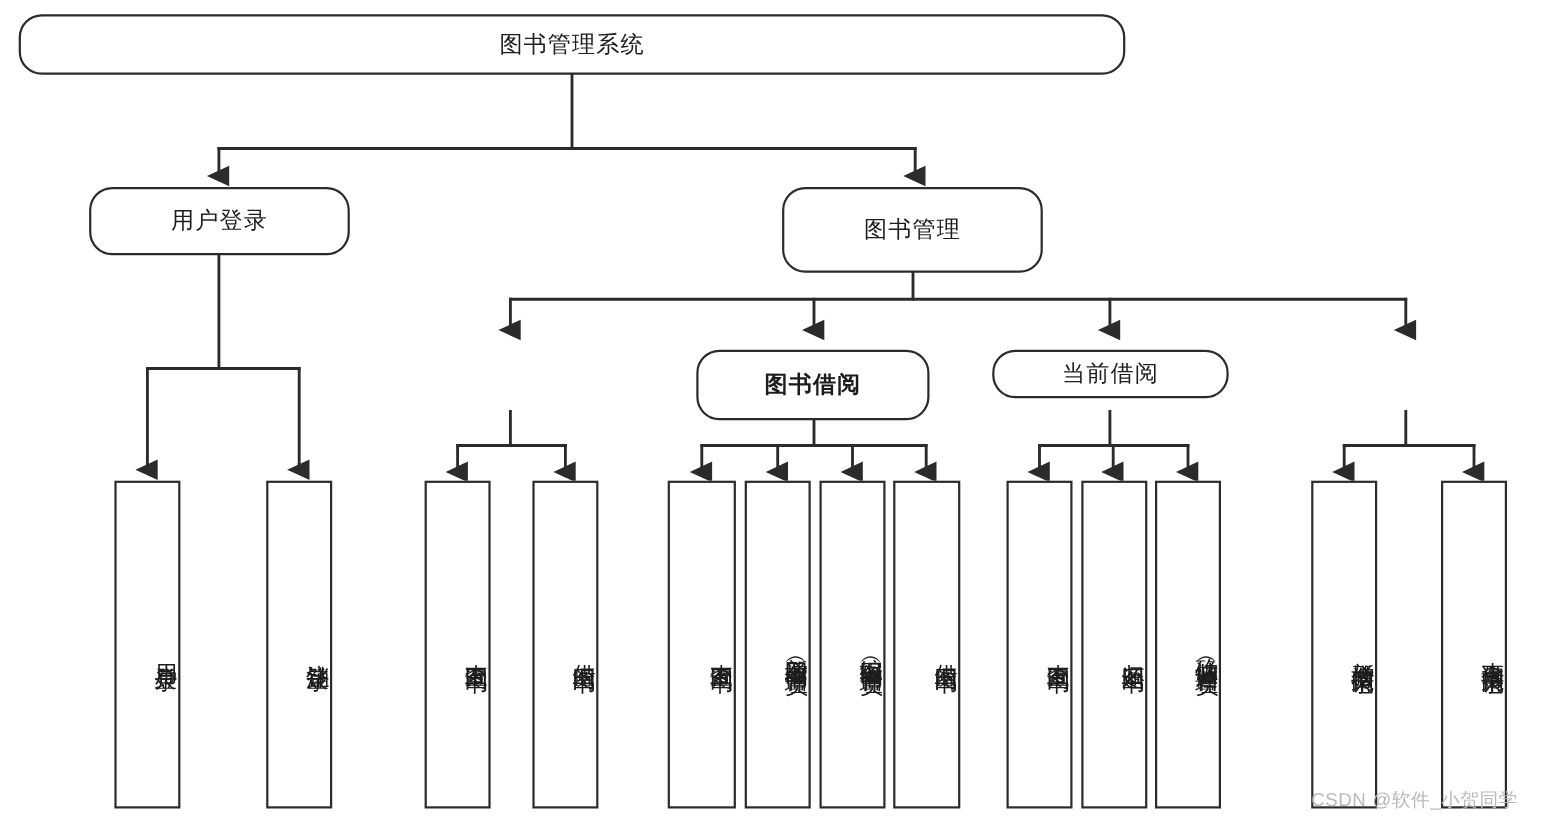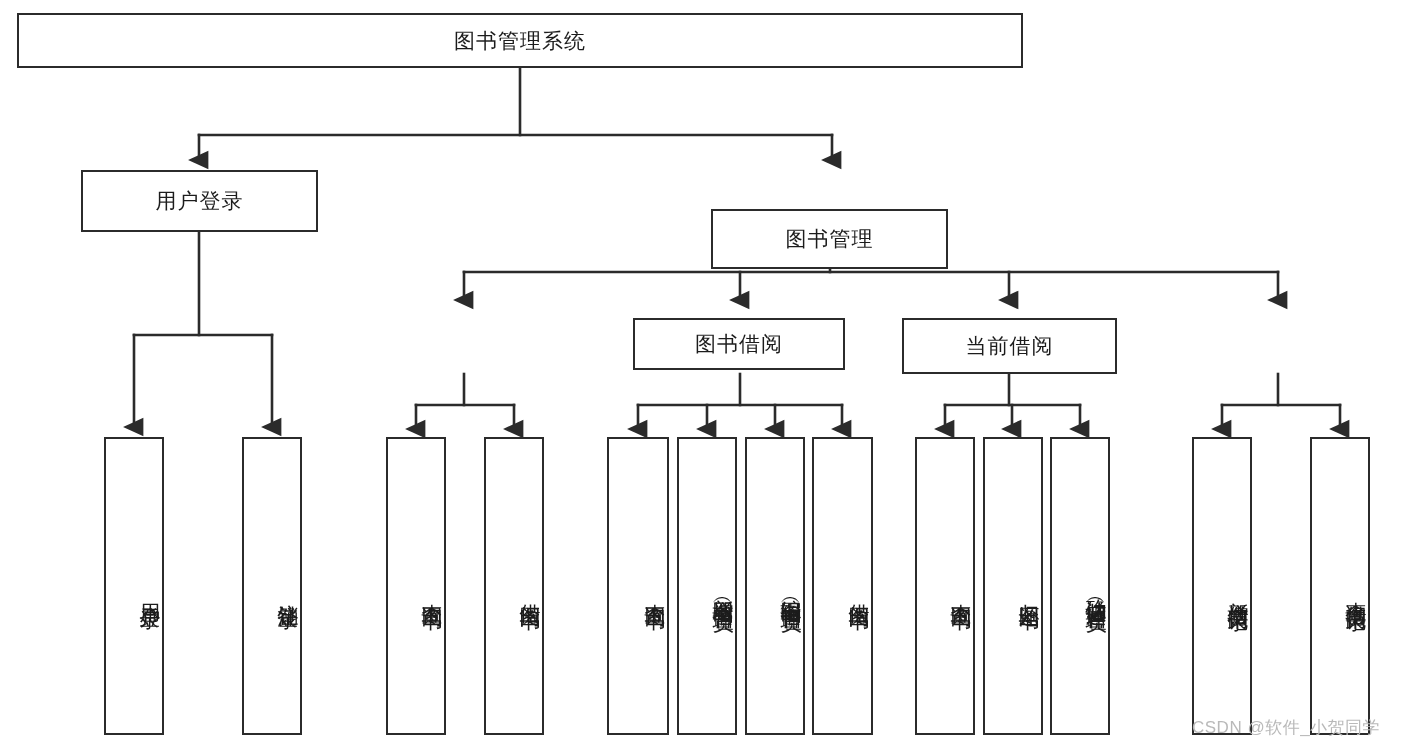--- a/index.html
+++ b/index.html
@@ -33,20 +33,21 @@
     display: flex;
     align-items: center;
     justify-content: center;
     color: #1c1c1c;
     line-height: 1.12;
     text-align: center;
   }
   .node.h {
     font-size: 21px;
     letter-spacing: 1px;
+    border-radius: 21px;
   }
   .node.v {
     writing-mode: vertical-rl;
     text-orientation: upright;
     font-size: 21px;
     letter-spacing: 2px;
     padding-top: 10px;
     align-items: flex-start;
     justify-content: center;
   }
@@ -122,28 +123,28 @@
     </g>
   </svg>
 
   <div class="node h" style="left:17px; top:13px; width:1006px; height:55px;">
     <span class="label">图书管理系统</span>
   </div>
 
   <div class="node h" style="left:81px; top:170px; width:237px; height:62px;">
     <span class="label">用户登录</span>
   </div>
-  <div class="node h" style="left:711px; top:170px; width:237px; height:60px;margin-top:39px;">
+  <div class="node h" style="left:711px; top:170px; width:237px; height:78px;">
     <span class="label">图书管理</span>
   </div>
 
-  <div class="node h" style="left:633px; top:318px; width:212px; height:52px;">
+  <div class="node h" style="left:633px; top:318px; width:212px; height:64px;font-weight:bold;">
     <span class="label">图书借阅</span>
   </div>
-  <div class="node h" style="left:902px; top:318px; width:215px; height:56px;">
+  <div class="node h" style="left:902px; top:318px; width:215px; height:44px;">
     <span class="label">当前借阅</span>
   </div>
 
   <div class="node v" style="left:104px; top:437px; width:60px; height:298px;">
     <span class="label">用户登录</span>
   </div>
   <div class="node v" style="left:242px; top:437px; width:60px; height:298px;">
     <span class="label">注销登录</span>
   </div>
 

